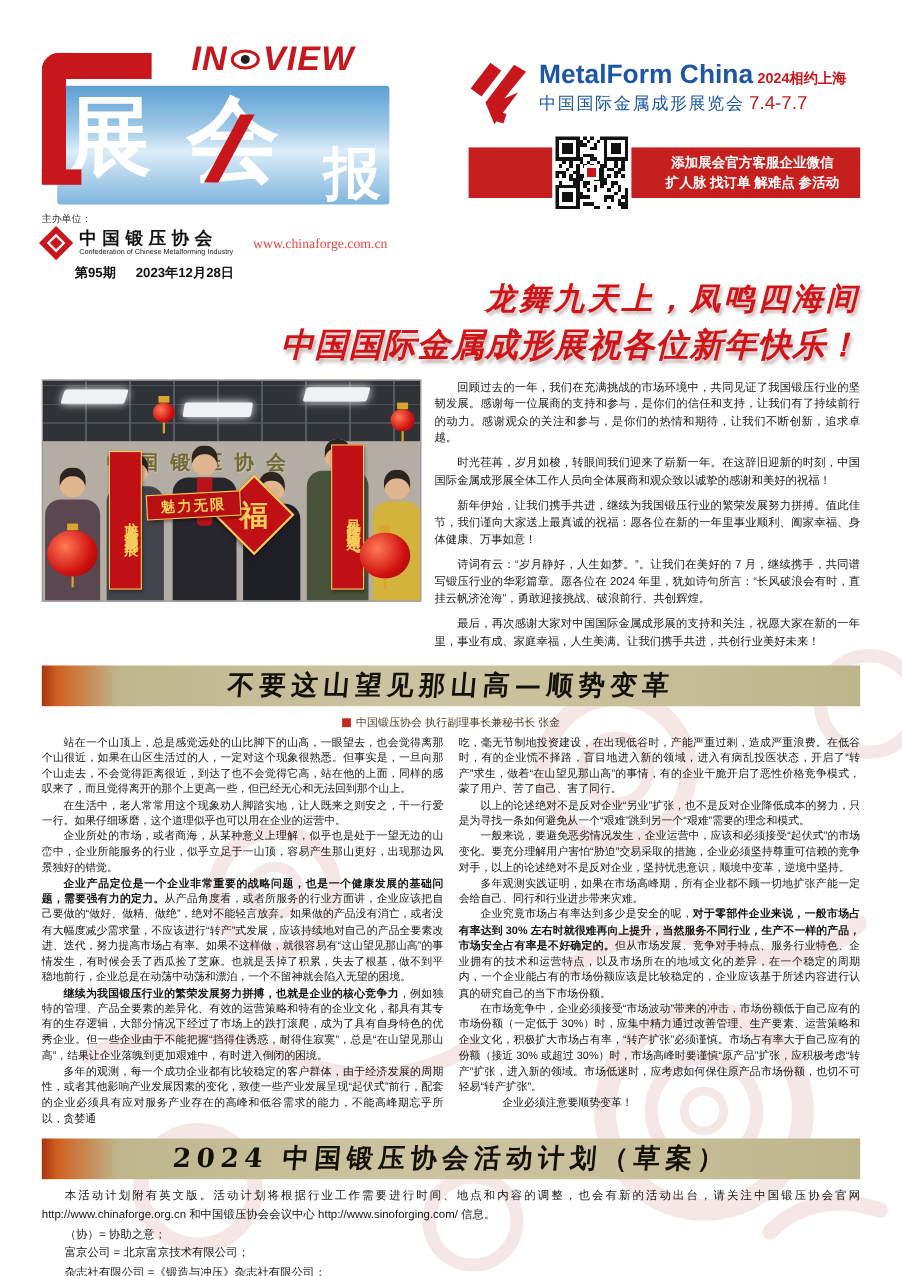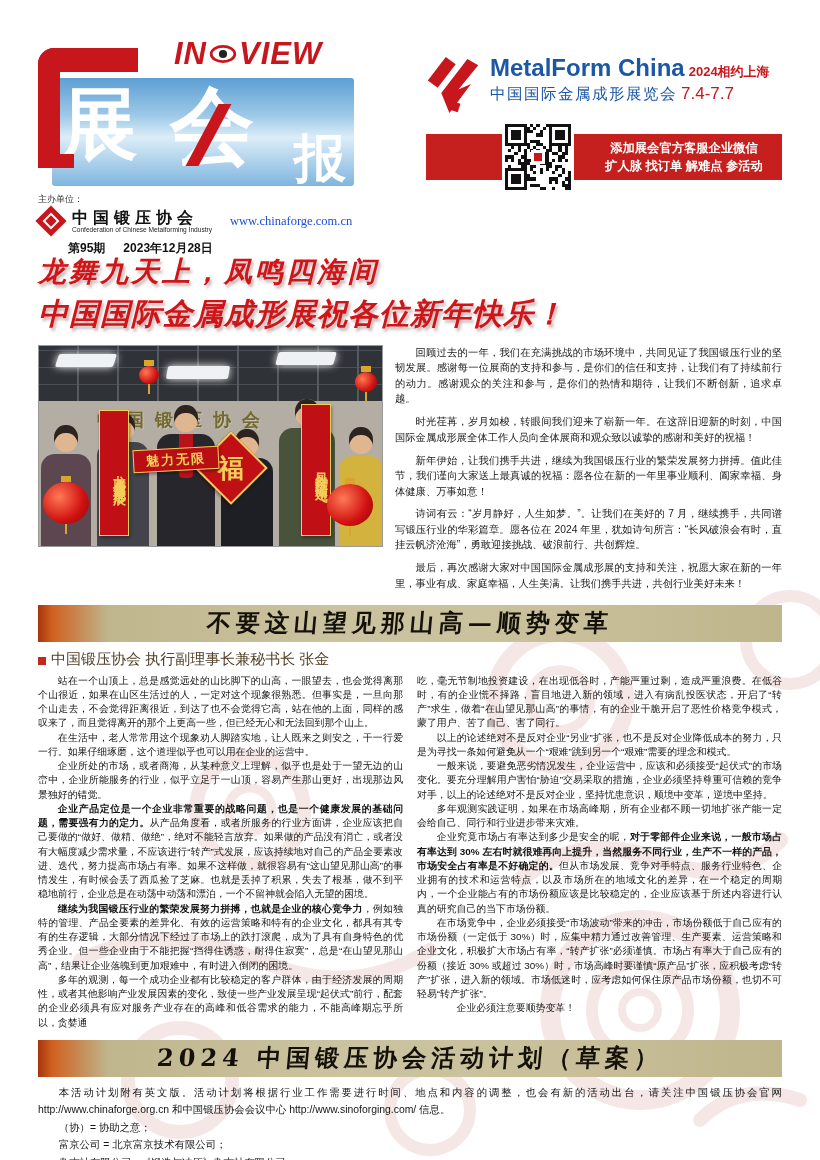--- a/index.html
+++ b/index.html
@@ -31,40 +31,40 @@
   .blue-box .hui{position:absolute;left:118px;top:0;font-size:84px;font-weight:900;color:#fff;line-height:1.15}
   .blue-box .bao{position:absolute;right:8px;bottom:2px;font-size:52px;font-weight:900;color:#fff;line-height:1}
   .red-slash{position:absolute;left:150px;top:26px;width:13px;height:62px;background:var(--red);transform:skewX(-28deg)}
   .organizer{font-size:9px;color:#333;margin:3px 0 2px}
   .assoc-row{display:flex;align-items:center;gap:8px}
   .assoc-logo{width:26px;height:26px;position:relative;flex:none}
   .assoc-logo .sq{position:absolute;inset:2px;background:var(--red);transform:rotate(45deg)}
   .assoc-logo .sq::before{content:"";position:absolute;inset:5px;border:2px solid #fff}
   .assoc-cn{font-size:16px;font-weight:700;letter-spacing:5px;color:#111;white-space:nowrap;line-height:1.1}
   .assoc-en{font-size:6.6px;color:#222}
-  .website{font-size:12.5px;color:#1d4ed8;margin-left:10px;font-family:"Liberation Serif",serif;white-space:nowrap}
+  .website{font-size:12.5px;color:#ef4444;margin-left:10px;font-family:"Liberation Serif",serif;white-space:nowrap}
   .issue-line{font-size:12px;font-weight:700;margin:6px 0 0 30px;color:#111}
   .issue-line .sp{margin-left:18px}
 
   .mast-right{width:356px;padding-top:14px}
   .expo-row{display:flex;gap:10px;align-items:flex-start}
   .ribbon{flex:none}
   .expo-text .l1{white-space:nowrap}
   .expo-text .brand{font-size:24px;color:var(--blue);font-weight:700}
   .expo-text .tag{font-size:13px;color:var(--red);font-weight:700;margin-left:4px}
   .expo-text .l2{white-space:nowrap;margin-top:2px}
   .expo-text .cn{font-size:15.5px;color:var(--blue);letter-spacing:1.5px}
   .expo-text .dates{font-size:17px;color:var(--red);font-weight:400;margin-left:4px}
   .wechat-bar{margin-top:18px;background:var(--bar-red);height:46px;position:relative;display:flex;align-items:center}
   .qr{position:absolute;left:76px;top:-13px;width:72px;height:72px;background:#fff;padding:3px}
   .qr svg{display:block;width:100%;height:100%}
   .wechat-text{margin-left:166px;flex:1;color:#fff;font-weight:700;font-size:12.3px;line-height:1.5;text-align:center;margin-right:6px;white-space:nowrap}
 
   
-  .headline{margin-top:8px;text-align:left;color:var(--headline-red);
+  .headline{margin-top:8px;text-align:right;color:var(--headline-red);
      font-family:Liberation Mono, monospace;font-style:italic;font-weight:900;
      text-shadow:2px 3px 3px rgba(145,105,105,.5)}
   .headline .h1{font-size:28px;letter-spacing:3px}
   .headline .h2{font-size:30px;margin-top:3px;letter-spacing:1px}
 
   
   .greeting-row{display:flex;gap:12px;margin-top:10px}
   .photo{width:345px;height:202px;flex:none;border:1px solid #999;position:relative;overflow:hidden;background:#b3ada3}
   .ceiling{position:absolute;left:0;top:0;right:0;height:55px;background:#2f3237;
      background-image:repeating-linear-gradient(90deg,transparent 0 38px,#555a61 38px 40px),
@@ -108,21 +108,21 @@
   .lan-small1{left:100px;top:20px;width:20px;height:18px}
   .lan-small2{left:316px;top:26px;width:22px;height:20px}
   .greet-text{flex:1;font-size:10.3px;line-height:1.5;text-align:justify;color:#1a1a1a}
   .greet-text p{margin:0 0 7.5px;text-indent:2em}
 
   
   .section-banner{height:37px;margin-top:6px;display:flex;align-items:center;justify-content:center;
      background:linear-gradient(90deg,#a63410 0,#d0601f 14px,#bfb68d 70px,#cbc3a0 300px,#c9c09b 70%,#beb58c 100%)}
   .banner-title{font-family:"DejaVu Serif",serif;font-weight:900;font-size:24px;color:#14100a;
      letter-spacing:5px;transform:skewX(-5deg);white-space:nowrap}
-  .byline{text-align:left;font-size:15px;color:#53402a;margin:8px 0 5px}
+  .byline{text-align:center;font-size:10px;color:#53402a;margin:8px 0 5px}
   .red-sq{display:inline-block;width:8px;height:8px;background:#c2281e;margin-right:5px;vertical-align:-1px}
 
   
   .columns{display:flex;gap:14px}
   .col{flex:1;font-size:9.9px;line-height:1.44;text-align:justify;color:#151515}
   .col p{margin:0;text-indent:2em}
   .col p.noindent{text-indent:0}
   .col p.final{text-indent:4em}
   .col .b{font-weight:700}
 

